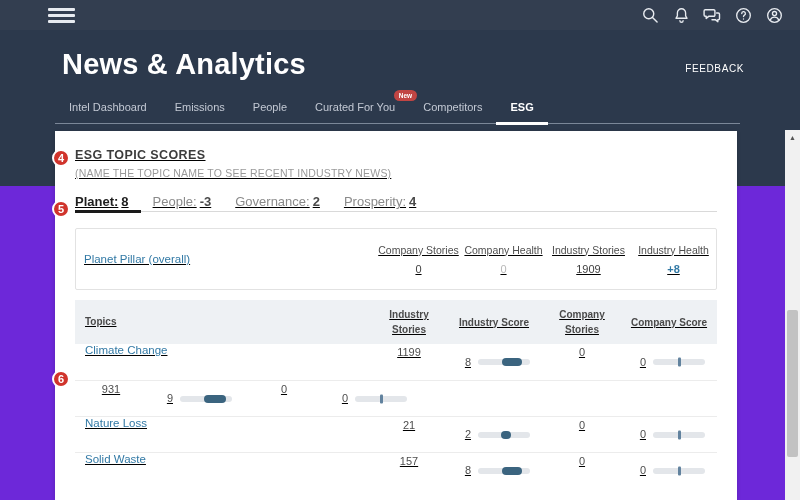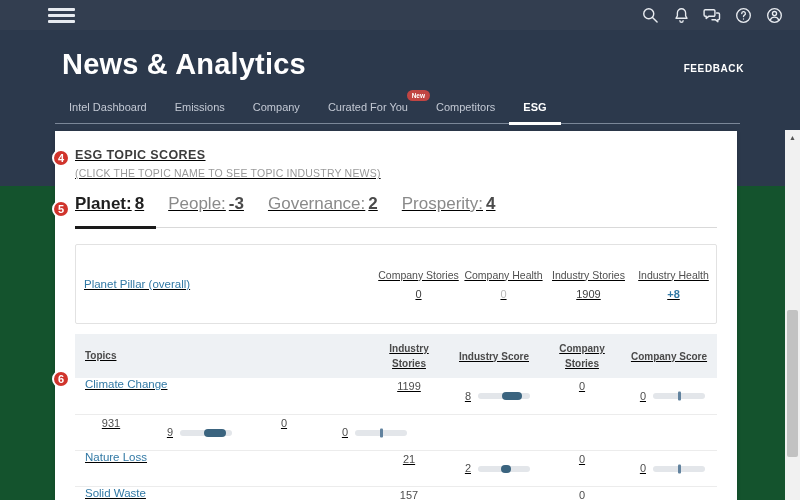--- a/index.html
+++ b/index.html
@@ -1,57 +1,57 @@
 <!DOCTYPE html>
 <html><head>
 <meta charset="utf-8">
 <style>
   html,body{margin:0;padding:0;background:#e9eaec;}
   *{box-sizing:border-box;font-family:"Liberation Sans",sans-serif;}
-  .stage{position:relative;width:800px;height:500px;overflow:hidden;background:#14532d;}
+  .stage{position:relative;width:800px;height:500px;overflow:hidden;background:#6d28d9;}
 
   
   .topbar{position:absolute;left:0;top:0;width:800px;height:30px;background:#333e50;z-index:4;display:flex;align-items:center;}
   .hamburger{margin-left:48px;width:27px;cursor:pointer;}
   .hamburger div{height:3px;background:#e8ebf0;margin:3px 0;border-radius:1px;}
   .top-icons{position:absolute;right:16px;top:0;height:30px;display:flex;align-items:center;gap:11px;}
   .top-icon{width:20px;height:20px;display:flex;align-items:center;justify-content:center;cursor:pointer;}
   .top-icon svg{stroke:#e8ebf0;fill:none;stroke-width:1.7;stroke-linecap:round;stroke-linejoin:round;}
 
   
   .header-bg{position:absolute;left:0;top:30px;width:800px;height:156px;background:#2c394c;z-index:1;}
   .page-title{position:absolute;left:62px;top:48px;color:#fff;font-size:29px;font-weight:bold;letter-spacing:.2px;z-index:2;}
-  .feedback{position:absolute;right:56px;top:63px;color:#fff;font-size:10px;font-weight:bold;letter-spacing:.6px;z-index:2;cursor:pointer;}
+  .feedback{position:absolute;right:56px;top:63px;color:#fff;font-size:10px;font-weight:normal;letter-spacing:.6px;z-index:2;cursor:pointer;}
   .nav-tabs{position:absolute;left:55px;top:97px;width:685px;z-index:2;border-bottom:1px solid rgba(190,200,215,.55);display:flex;}
   .nav-tab{position:relative;padding:4px 14px 9px;font-size:11px;color:#c3c9d4;cursor:pointer;white-space:nowrap;}
   .nav-tab.active{color:#fff;font-weight:bold;border-bottom:3px solid #fff;margin-bottom:-2px;}
   .nav-badge{position:absolute;top:-7px;right:-8px;background:#c14543;color:#fff;font-size:6.5px;font-weight:bold;padding:2px 5px;border-radius:7px;}
 
   
   .panel{position:absolute;left:55px;top:131px;width:682px;height:369px;background:#fff;z-index:2;box-shadow:0 1px 4px rgba(0,0,0,.18);}
   .panel-inner{padding:17px 20px 0 20px;text-decoration:underline;}
   .esg-heading{font-size:12.5px;font-weight:bold;color:#3c3c3c;letter-spacing:.4px;}
   .esg-subheading{font-size:10.5px;color:#9a9a9a;margin-top:5px;letter-spacing:.2px;}
 
   
   .step-badge{position:absolute;width:18px;height:18px;border-radius:50%;background:#d0342c;border:2px solid #fff;color:#fff;font-size:11px;font-weight:bold;display:flex;align-items:center;justify-content:center;z-index:3;}
   .step-4{left:52px;top:149px;}
   .step-5{left:52px;top:200px;}
   .step-6{left:52px;top:370px;}
 
   
   .pillar-tabs{margin-top:15px;display:flex;border-bottom:1px solid #d9d9d9;}
-  .pillar-tab{padding:0 12px 12px;font-size:17px;color:#8a8a8a;cursor:pointer;white-space:nowrap;}
+  .pillar-tab{padding:0 12px 1px;font-size:13px;color:#8a8a8a;cursor:pointer;white-space:nowrap;}
   .pillar-tab:first-child{padding-left:0;}
   .pillar-tab .pv{color:#4a4a4a;font-weight:bold;margin-left:3px;}
   .pillar-tab.active{color:#1f1f1f;font-weight:bold;border-bottom:3px solid #1a1a1a;margin-bottom:-2px;}
   .pillar-tab.active .pv{color:#1f1f1f;}
 
   
-  .overview-card{margin-top:16px;height:80px;border:1px solid #e2e2e2;border-radius:2px;display:flex;align-items:center;padding-left:8px;}
+  .overview-card{margin-top:16px;height:62px;border:1px solid #e2e2e2;border-radius:2px;display:flex;align-items:center;padding-left:8px;}
   .overview-title{flex:1;font-size:11.5px;color:#3279a5;cursor:pointer;}
   .metric{width:85px;text-align:center;}
   .metric-label{font-size:10.5px;color:#4f4f4f;}
   .metric-value{font-size:11px;color:#3f3f3f;margin-top:7px;}
   .metric-value.muted{color:#b8b8b8;}
   .metric-value.accent{color:#3279a5;font-weight:bold;}
 
   
   .topics-table{margin-top:10px;}
   .t-head{height:44px;background:#eef1f4;display:flex;align-items:center;font-size:10px;font-weight:bold;color:#4a4a4a;}
@@ -130,21 +130,21 @@
   <div class="nav-tabs" id="nav-tabs">
       <div class="nav-tab">
       <span class="nav-tab-label">Intel Dashboard</span>
       
     </div>
       <div class="nav-tab">
       <span class="nav-tab-label">Emissions</span>
       
     </div>
       <div class="nav-tab">
-      <span class="nav-tab-label">Company</span>
+      <span class="nav-tab-label">People</span>
       
     </div>
       <div class="nav-tab">
       <span class="nav-tab-label">Curated For You</span>
       <span class="nav-badge" style="display: block;">New</span>
     </div>
       <div class="nav-tab">
       <span class="nav-tab-label">Competitors</span>
       
     </div>
@@ -154,21 +154,21 @@
     </div>
     </div>
 
   <div class="step-badge step-4">4</div>
   <div class="step-badge step-5">5</div>
   <div class="step-badge step-6">6</div>
 
   <div class="panel">
     <div class="panel-inner">
       <div class="esg-heading">ESG TOPIC SCORES</div>
-      <div class="esg-subheading">(CLICK THE TOPIC NAME TO SEE TOPIC INDUSTRY NEWS)</div>
+      <div class="esg-subheading">(NAME THE TOPIC NAME TO SEE RECENT INDUSTRY NEWS)</div>
 
       <div class="pillar-tabs" id="pillar-tabs">
           <div class="pillar-tab active">
           <span class="pl">Planet:</span><span class="pv">8</span>
         </div>
           <div class="pillar-tab">
           <span class="pl">People:</span><span class="pv">-3</span>
         </div>
           <div class="pillar-tab">
           <span class="pl">Governance:</span><span class="pv">2</span>

